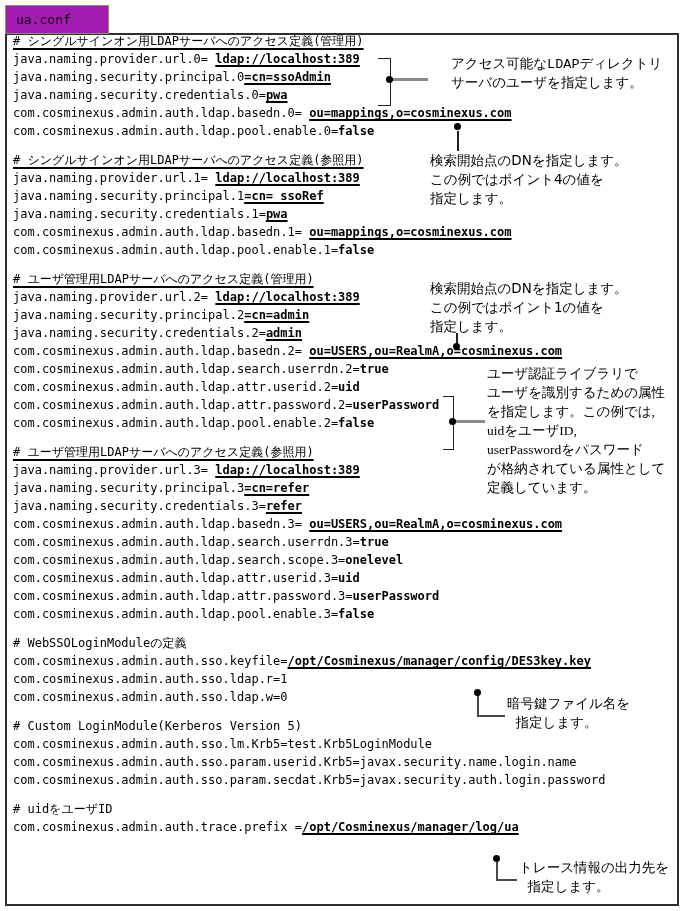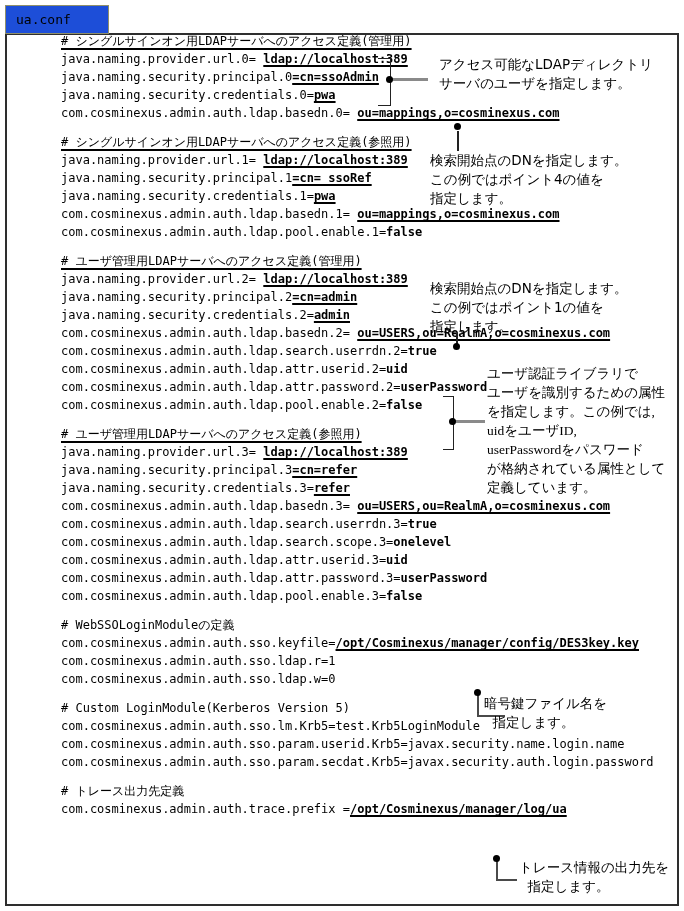--- a/index.html
+++ b/index.html
@@ -1,46 +1,46 @@
 <!DOCTYPE html>
 <html><head>
 <meta charset="utf-8">
 <style>
   html,body{margin:0;padding:0;background:#fff;}
   .canvas{position:relative;width:684px;height:911px;background:#ffffff;overflow:hidden;
           font-family:"DejaVu Sans Mono","Liberation Mono",monospace;color:#000;}
 
   
   .tab{position:absolute;left:5px;top:5px;width:104px;height:29px;box-sizing:border-box;
-       background:#1d4ed8;border:1px solid #90906a;z-index:2;
+       background:#a21caf;border:1px solid #90906a;z-index:2;
        font:13px "DejaVu Sans Mono","Liberation Mono",monospace;
        padding:6px 0 0 10px;}
 
   
   .main-box{position:absolute;left:5px;top:33px;width:674px;height:873px;box-sizing:border-box;
             border:2px solid #2e2e2e;background:#ffffff;z-index:1;}
 
   
   .cfg{position:absolute;left:13px;top:32px;z-index:2;
        font:12px "DejaVu Sans Mono","Liberation Mono",monospace;}
   .cfg .section + .section{margin-top:11px;}
-  .cfg-line{line-height:18px;white-space:pre;margin-left:48px;}
+  .cfg-line{line-height:18px;white-space:pre;}
   .seg-p{font-weight:normal;}
   .seg-b{font-weight:bold;}
   .seg-u{font-weight:bold;text-decoration:underline;text-underline-offset:2px;text-decoration-thickness:1.5px;}
   .seg-h{text-decoration:underline;text-underline-offset:3px;text-decoration-thickness:1.5px;}
 
   
   .ann{position:absolute;z-index:4;white-space:pre-wrap;
        font:13.5px "DejaVu Sans","Liberation Sans",sans-serif;line-height:19px;color:#000;}
-  #ann1{left:439px;top:55px;}
+  #ann1{left:451px;top:55px;font-family:Liberation Mono, monospace;}
   #ann2{left:430px;top:151px;}
   #ann3{left:430px;top:279px;}
   #ann4{left:487px;top:364px;font-family:Liberation Serif, serif;}
-  #ann5{left:484px;top:694px;}
+  #ann5{left:507px;top:694px;}
   #ann6{left:519px;top:858px;}
 
   
   .dot{position:absolute;width:7px;height:7px;border-radius:50%;background:#000;z-index:5;}
   .bracket{position:absolute;border-style:solid;border-color:#222;border-width:1.5px 1.5px 1.5px 0;z-index:3;}
   .leader{position:absolute;height:3px;background:#8a8a8a;z-index:3;}
   .cline{position:absolute;background:#4a4a4a;z-index:3;}
 
   #br1{left:378px;top:58px;width:12px;height:46px;}
   #dot1{left:386px;top:76px;}
@@ -75,20 +75,21 @@
 
   <div class="main-box"></div>
 
   <div class="cfg">
       <div class="section">
         <div class="cfg-line"><span class="seg-h"># シングルサインオン用LDAPサーバへのアクセス定義(管理用)</span></div>
         <div class="cfg-line"><span class="seg-p">java.naming.provider.url.0= </span><span class="seg-u">ldap://localhost:389</span></div>
         <div class="cfg-line"><span class="seg-p">java.naming.security.principal.0</span><span class="seg-u">=cn=ssoAdmin</span></div>
         <div class="cfg-line"><span class="seg-p">java.naming.security.credentials.0=</span><span class="seg-u">pwa</span></div>
         <div class="cfg-line"><span class="seg-p">com.cosminexus.admin.auth.ldap.basedn.0= </span><span class="seg-u">ou=mappings,o=cosminexus.com</span></div>
+        <div class="cfg-line"><span class="seg-p">com.cosminexus.admin.auth.ldap.pool.enable.0=</span><span class="seg-b">false</span></div>
       </div>
       <div class="section">
         <div class="cfg-line"><span class="seg-h"># シングルサインオン用LDAPサーバへのアクセス定義(参照用)</span></div>
         <div class="cfg-line"><span class="seg-p">java.naming.provider.url.1= </span><span class="seg-u">ldap://localhost:389</span></div>
         <div class="cfg-line"><span class="seg-p">java.naming.security.principal.1</span><span class="seg-u">=cn= ssoRef</span></div>
         <div class="cfg-line"><span class="seg-p">java.naming.security.credentials.1=</span><span class="seg-u">pwa</span></div>
         <div class="cfg-line"><span class="seg-p">com.cosminexus.admin.auth.ldap.basedn.1= </span><span class="seg-u">ou=mappings,o=cosminexus.com</span></div>
         <div class="cfg-line"><span class="seg-p">com.cosminexus.admin.auth.ldap.pool.enable.1=</span><span class="seg-b">false</span></div>
       </div>
       <div class="section">
@@ -120,21 +121,21 @@
         <div class="cfg-line"><span class="seg-p">com.cosminexus.admin.auth.sso.ldap.r=1</span></div>
         <div class="cfg-line"><span class="seg-p">com.cosminexus.admin.auth.sso.ldap.w=0</span></div>
       </div>
       <div class="section">
         <div class="cfg-line"><span class="seg-p"># Custom LoginModule(Kerberos Version 5)</span></div>
         <div class="cfg-line"><span class="seg-p">com.cosminexus.admin.auth.sso.lm.Krb5=test.Krb5LoginModule</span></div>
         <div class="cfg-line"><span class="seg-p">com.cosminexus.admin.auth.sso.param.userid.Krb5=javax.security.name.login.name</span></div>
         <div class="cfg-line"><span class="seg-p">com.cosminexus.admin.auth.sso.param.secdat.Krb5=javax.security.auth.login.password</span></div>
       </div>
       <div class="section">
-        <div class="cfg-line"><span class="seg-p"># トレース出力先定義</span></div>
+        <div class="cfg-line"><span class="seg-p"># uidをユーザID</span></div>
         <div class="cfg-line"><span class="seg-p">com.cosminexus.admin.auth.trace.prefix =</span><span class="seg-u">/opt/Cosminexus/manager/log/ua</span></div>
       </div>
     </div>
 
   <div class="ann" id="ann1">アクセス可能なLDAPディレクトリ
 サーバのユーザを指定します。</div>
   <div class="ann" id="ann2">検索開始点のDNを指定します。
 この例ではポイント4の値を
 指定します。</div>
   <div class="ann" id="ann3">検索開始点のDNを指定します。

